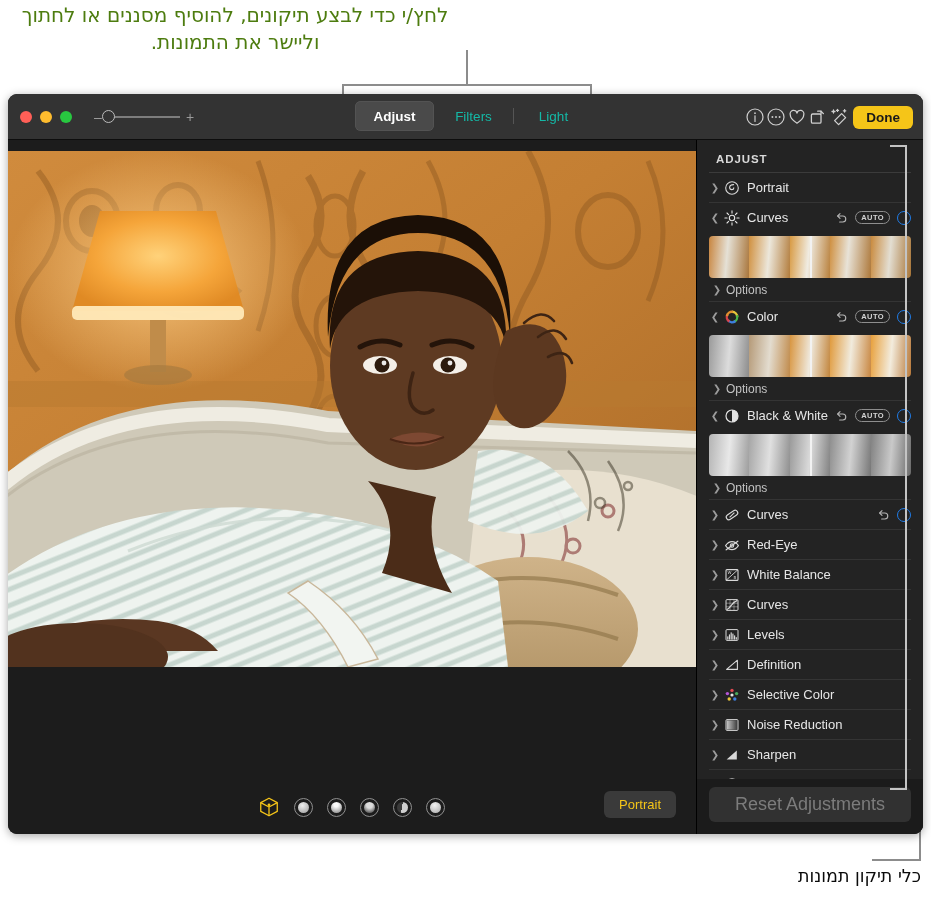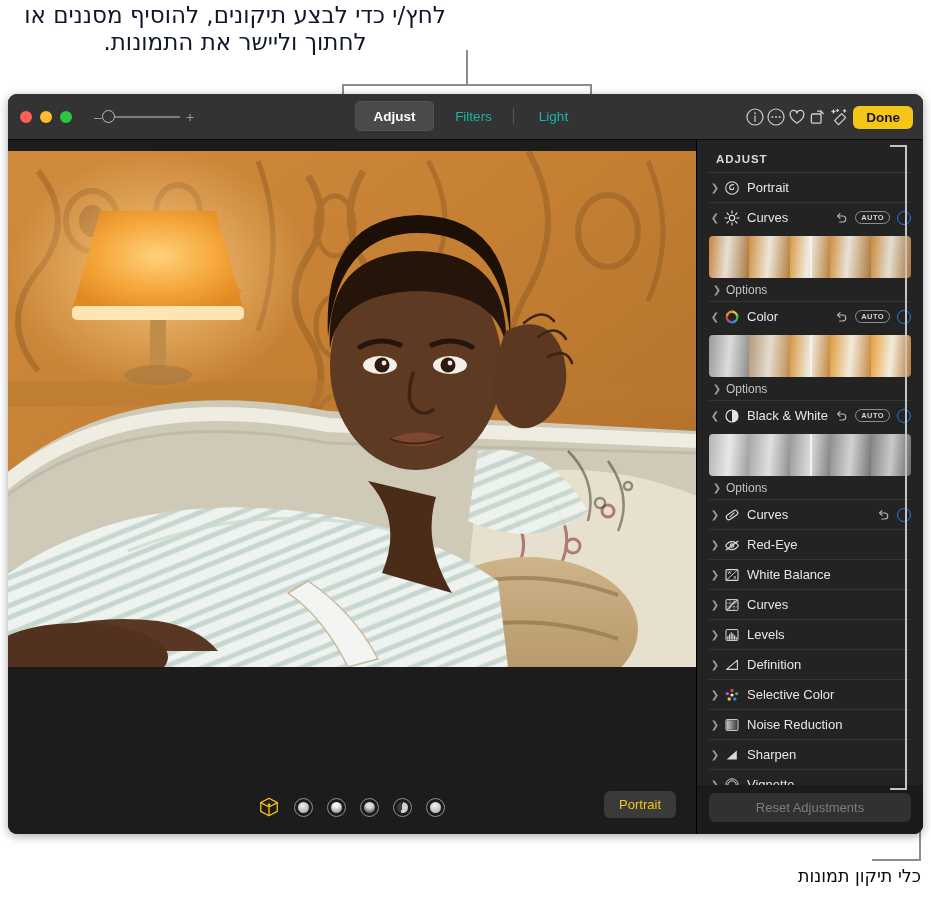--- a/index.html
+++ b/index.html
@@ -10,23 +10,23 @@
     overflow: hidden;
     position: relative;
   }
 
   
   .caption-top {
     position: absolute;
     left: 0; top: 2px; width: 470px;
     text-align: center;
     direction: rtl;
-    font-size: 23px;
+    font-size: 20px;
     line-height: 27px;
-    color: #0f172a;
+    color: #4d7c0f;
     font-family: "DejaVu Sans", sans-serif;
   }
   .caption-bottom {
     position: absolute;
     right: 10px; top: 866px;
     direction: rtl;
     font-size: 17.5px;
     color: #0a0a0a;
     font-family: "DejaVu Sans", sans-serif;
   }
@@ -193,21 +193,21 @@
   .opt-row {
     display: flex; align-items: center;
     height: 23px; font-size: 12px; color: #c2c2c2;
     padding-left: 2px;
   }
 
   .reset-wrap { padding: 8px 12px 12px; background: #1b1b1b; }
   .reset-btn {
     width: 100%; text-align: center;
     background: #313131; color: #7c7c7c;
-    font-size: 13px; padding: 7px 0; border-radius: 6px;
+    font-size: 18px; padding: 7px 0; border-radius: 6px;
   }
 
   
   .ibrkt { position: absolute; background: #c4c4c4; }
   .ibrkt-v { left: 905px; top: 145px; width: 2px; height: 645px; }
   .ibrkt-t { left: 890px; top: 145px; width: 17px; height: 2px; }
   .ibrkt-b { left: 890px; top: 788px; width: 17px; height: 2px; }
 </style>
 </head>
 <body>

